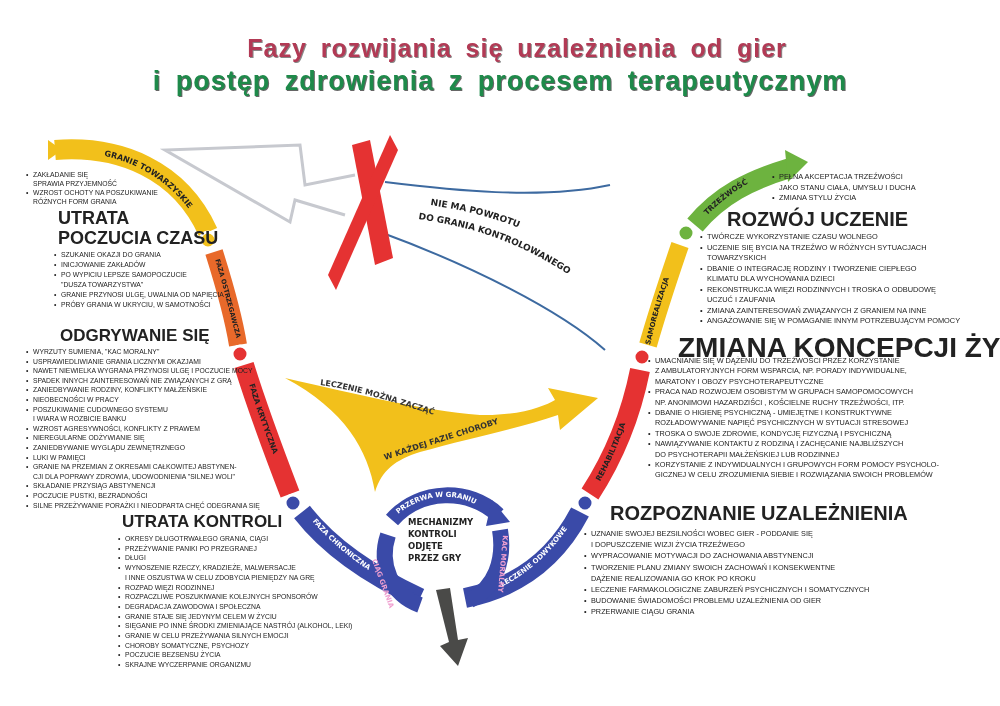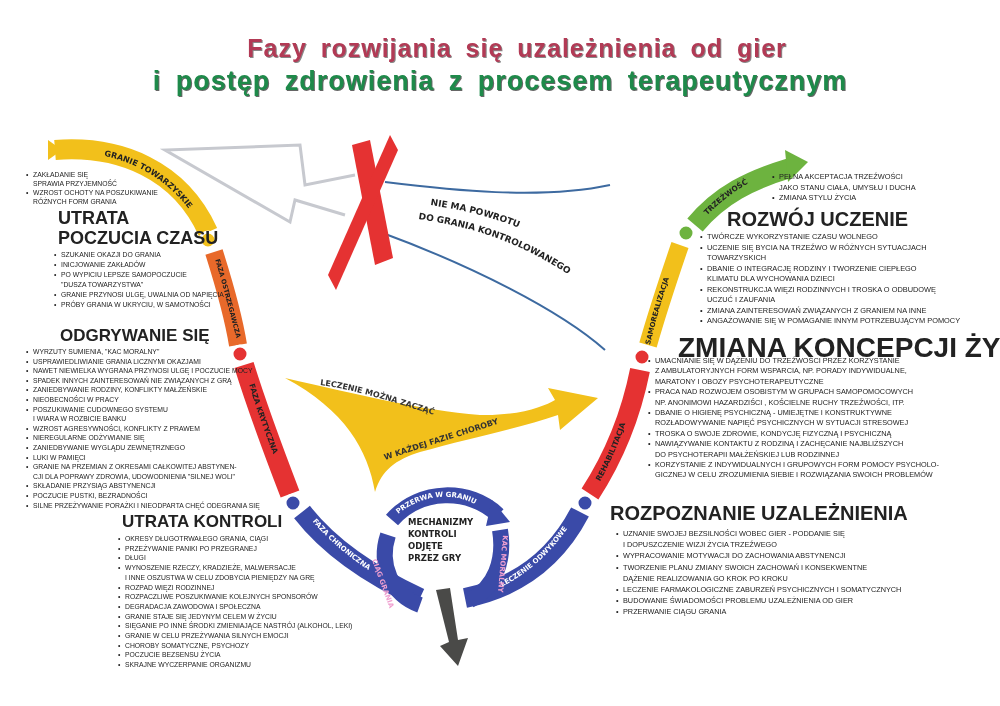--- a/index.html
+++ b/index.html
@@ -185,21 +185,21 @@
   <li>DBANIE O HIGIENĘ PSYCHICZNĄ - UMIEJĘTNE I KONSTRUKTYWNE
 ROZŁADOWYWANIE NAPIĘĆ PSYCHICZNYCH W SYTUACJI STRESOWEJ</li>
   <li>TROSKA O SWOJE ZDROWIE, KONDYCJĘ FIZYCZNĄ I PSYCHICZNĄ</li>
   <li>NAWIĄZYWANIE KONTAKTU Z RODZINĄ I ZACHĘCANIE NAJBLIŻSZYCH
 DO PSYCHOTERAPII MAŁŻEŃSKIEJ LUB RODZINNEJ</li>
   <li>KORZYSTANIE Z INDYWIDUALNYCH I GRUPOWYCH FORM POMOCY PSYCHOLO-
 GICZNEJ W CELU ZROZUMIENIA SIEBIE I ROZWIĄZANIA SWOICH PROBLEMÓW</li>
 </ul>
 
 <div class="heading" style="left:610px;top:502px;font-size:20px;">ROZPOZNANIE UZALEŻNIENIA</div>
-<ul class="b r" style="left:584px;top:528px;font-size:7.3px;line-height:11.2px;margin-left:32px;">
+<ul class="b r" style="left:584px;top:528px;font-size:7.3px;line-height:11.2px;">
   <li>UZNANIE SWOJEJ BEZSILNOŚCI WOBEC GIER - PODDANIE SIĘ
 I DOPUSZCZENIE WIZJI ŻYCIA TRZEŹWEGO</li>
   <li>WYPRACOWANIE MOTYWACJI DO ZACHOWANIA ABSTYNENCJI</li>
   <li>TWORZENIE PLANU ZMIANY SWOICH ZACHOWAŃ I KONSEKWENTNE
 DĄŻENIE REALIZOWANIA GO KROK PO KROKU</li>
   <li>LECZENIE FARMAKOLOGICZNE ZABURZEŃ PSYCHICZNYCH I SOMATYCZNYCH</li>
   <li>BUDOWANIE ŚWIADOMOŚCI PROBLEMU UZALEŻNIENIA OD GIER</li>
   <li>PRZERWANIE CIĄGU GRANIA</li>
 </ul>
 

